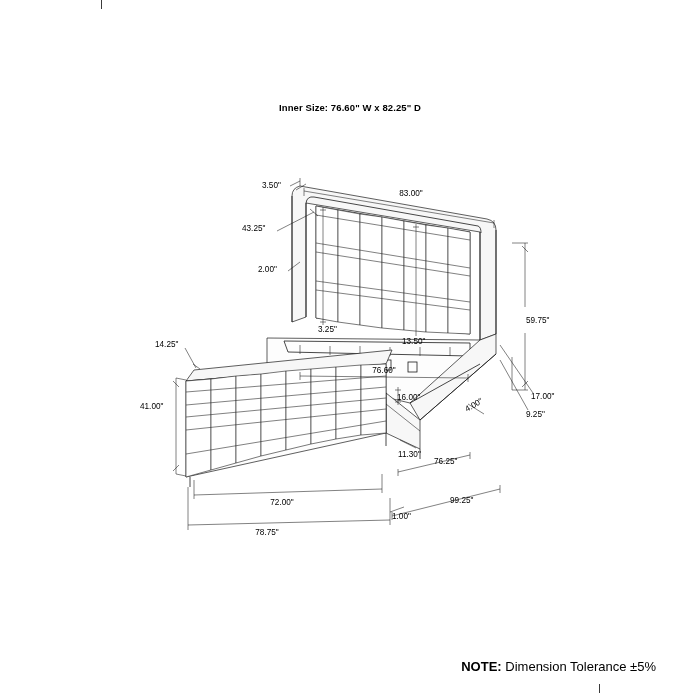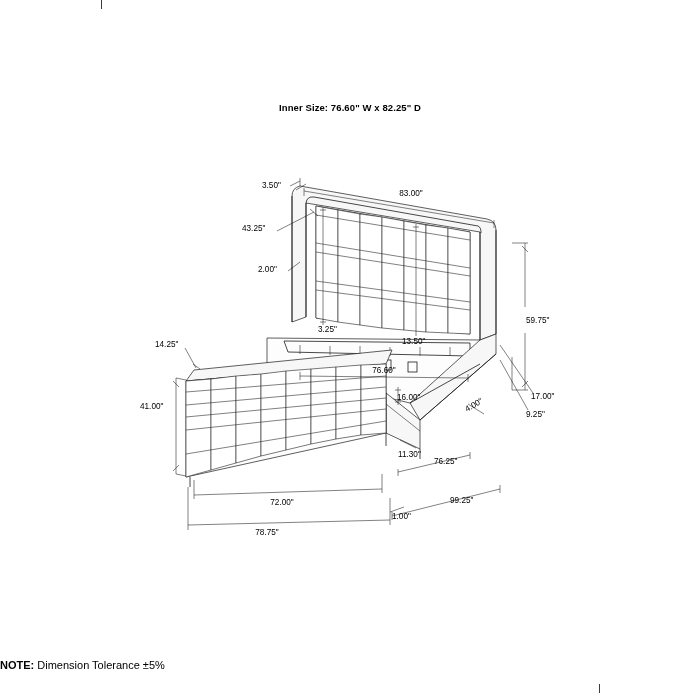--- a/index.html
+++ b/index.html
@@ -29,22 +29,22 @@
     text-align: center;
     font-size: 9.5px;
     font-weight: bold;
     letter-spacing: 0.1px;
   }
   .footnote {
     position: absolute;
     left: 0;
     top: 659px;
     width: 656px;
-    text-align: left;
-    font-size: 11px;
+    text-align: right;
+    font-size: 13px;
   }
   .footnote b { font-weight: bold; }
   .corner {
     position: absolute;
     background: #3b3b3b;
   }
   .corner.tl { left: 101px; top: 0px; width: 1px; height: 9px; }
   .corner.br { left: 599px; top: 684px; width: 1px; height: 9px; }
   svg#drawing {
     position: absolute;

